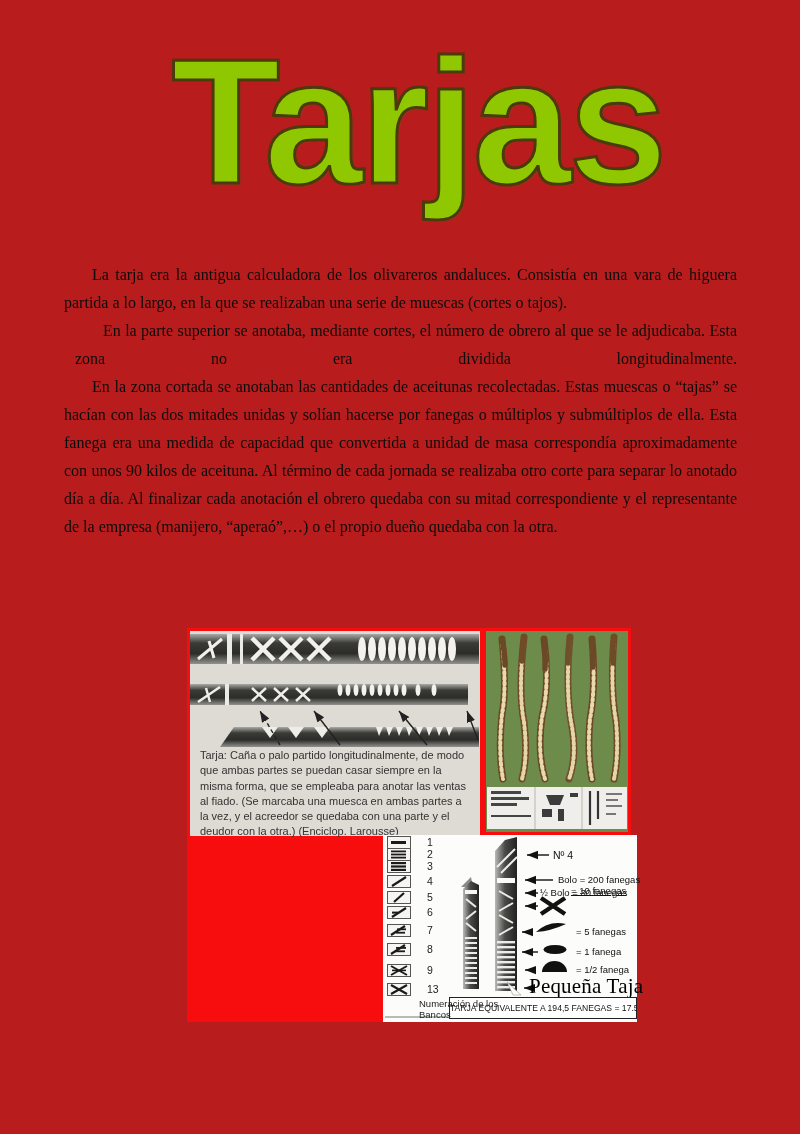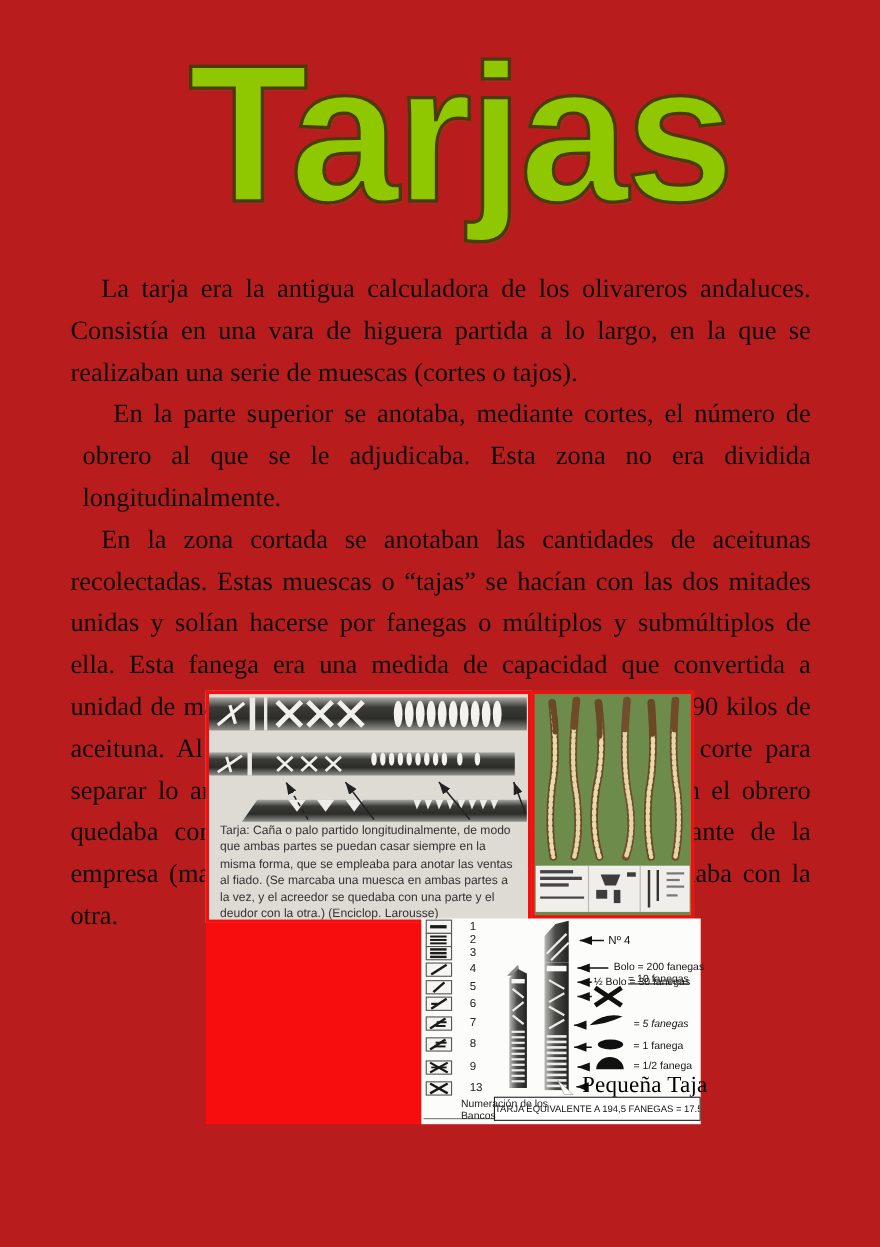--- a/index.html
+++ b/index.html
@@ -8,22 +8,22 @@
 
   
   .title{position:absolute;left:0;right:0;top:26px;margin:0;text-align:center;
          font-family:"Liberation Sans", sans-serif;font-weight:bold;
          font-size:178px;line-height:1.08;letter-spacing:-3px;
          color:var(--title-green,#8fc800);
          -webkit-text-stroke:3px #4b3a0a;
          text-shadow:2px 2px 0 rgba(120,90,40,.25);}
 
   
-  .article{position:absolute;left:64px;top:244px;width:673px;
-           font-size:24px;line-height:38px;color:#0c0c0c;text-align:justify;}
+  .article{position:absolute;left:64px;top:261px;width:673px;
+           font-size:16px;line-height:28px;color:#0c0c0c;text-align:justify;}
   .article p{margin:0;text-indent:28px;}
   .article p.force-just{text-align-last:justify;margin-left:11px;}
 
   
   .panel-left{position:absolute;left:187px;top:628px;width:296px;height:211px;
               box-sizing:border-box;border:3px solid var(--red,#f70d0d);
               background:#dedad4;}
   .panel-left svg{display:block;margin:1px 0 0 0;}
   .caption{position:absolute;left:10px;right:8px;top:117px;
            font-family:"Liberation Sans", sans-serif;font-size:11px;line-height:15.3px;
@@ -45,21 +45,21 @@
   .bankrow{position:absolute;left:0;height:14px;}
   .bankbox{position:absolute;left:4px;top:0;width:24px;height:13px;
            border:1px solid #555;background:#f6f5f2;box-sizing:border-box;}
   .bankbox svg{display:block;}
   .banknum{position:absolute;left:44px;top:0;font-size:10.5px;line-height:13px;color:#222;}
   .lb{position:absolute;font-size:9.5px;white-space:nowrap;color:#111;}
   .lb-n4{left:170px;top:14px;font-size:10.5px;}
   .lb-bolo{left:175px;top:39px;}
   .lb-halfbolo{left:157px;top:52px;}
   .lb-ten{left:188px;top:50px;text-decoration:underline;}
-  .lb-five{left:193px;top:91px;font-style:italic;}
+  .lb-five{left:193px;top:91px;}
   .lb-one{left:193px;top:111px;}
   .lb-half{left:193px;top:129px;}
   .lb-ptaja{left:146px;top:139px;font-size:21px;letter-spacing:.2px;color:#000;font-family:Liberation Serif, serif;}
   .equiv{position:absolute;left:66px;top:162px;width:186px;height:20px;
          border:1px solid #222;background:#fff;
          font-size:8.6px;line-height:20px;text-align:center;white-space:nowrap;overflow:hidden;}
   .banks-label{position:absolute;left:1px;top:163px;width:80px;
                font-size:9.5px;line-height:11px;color:#222;margin-left:35px;}
 </style>
 </head>

